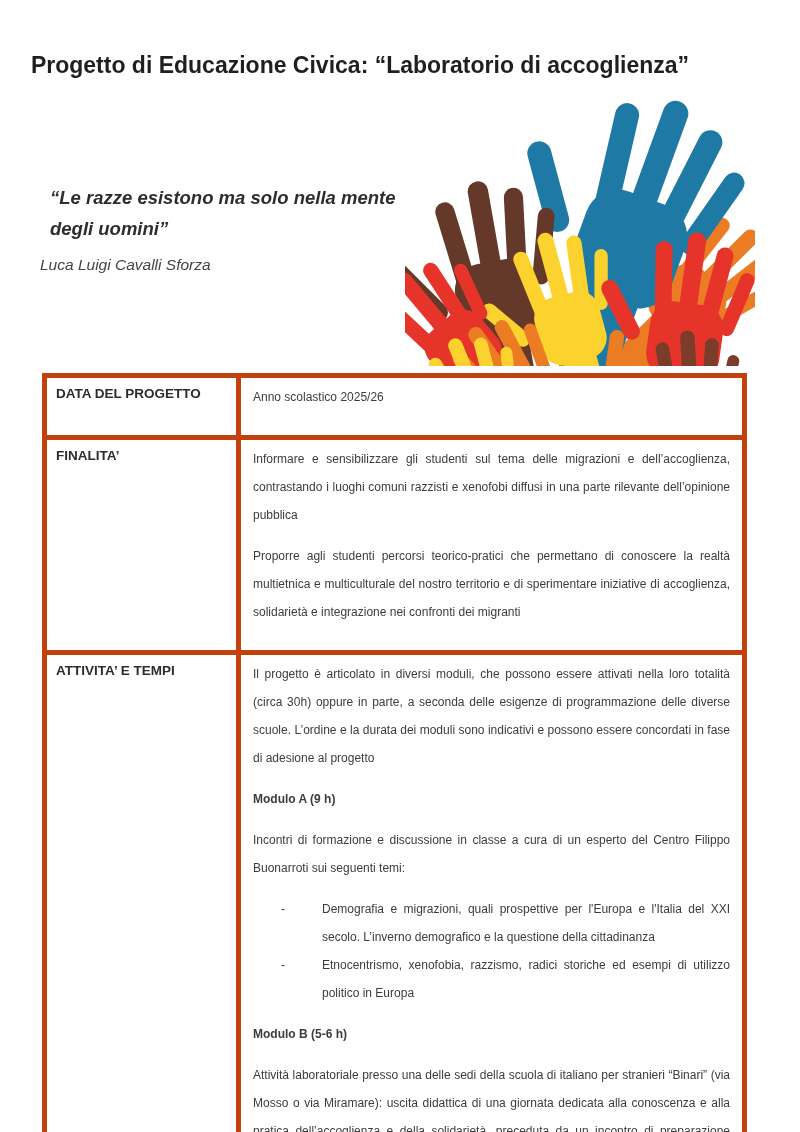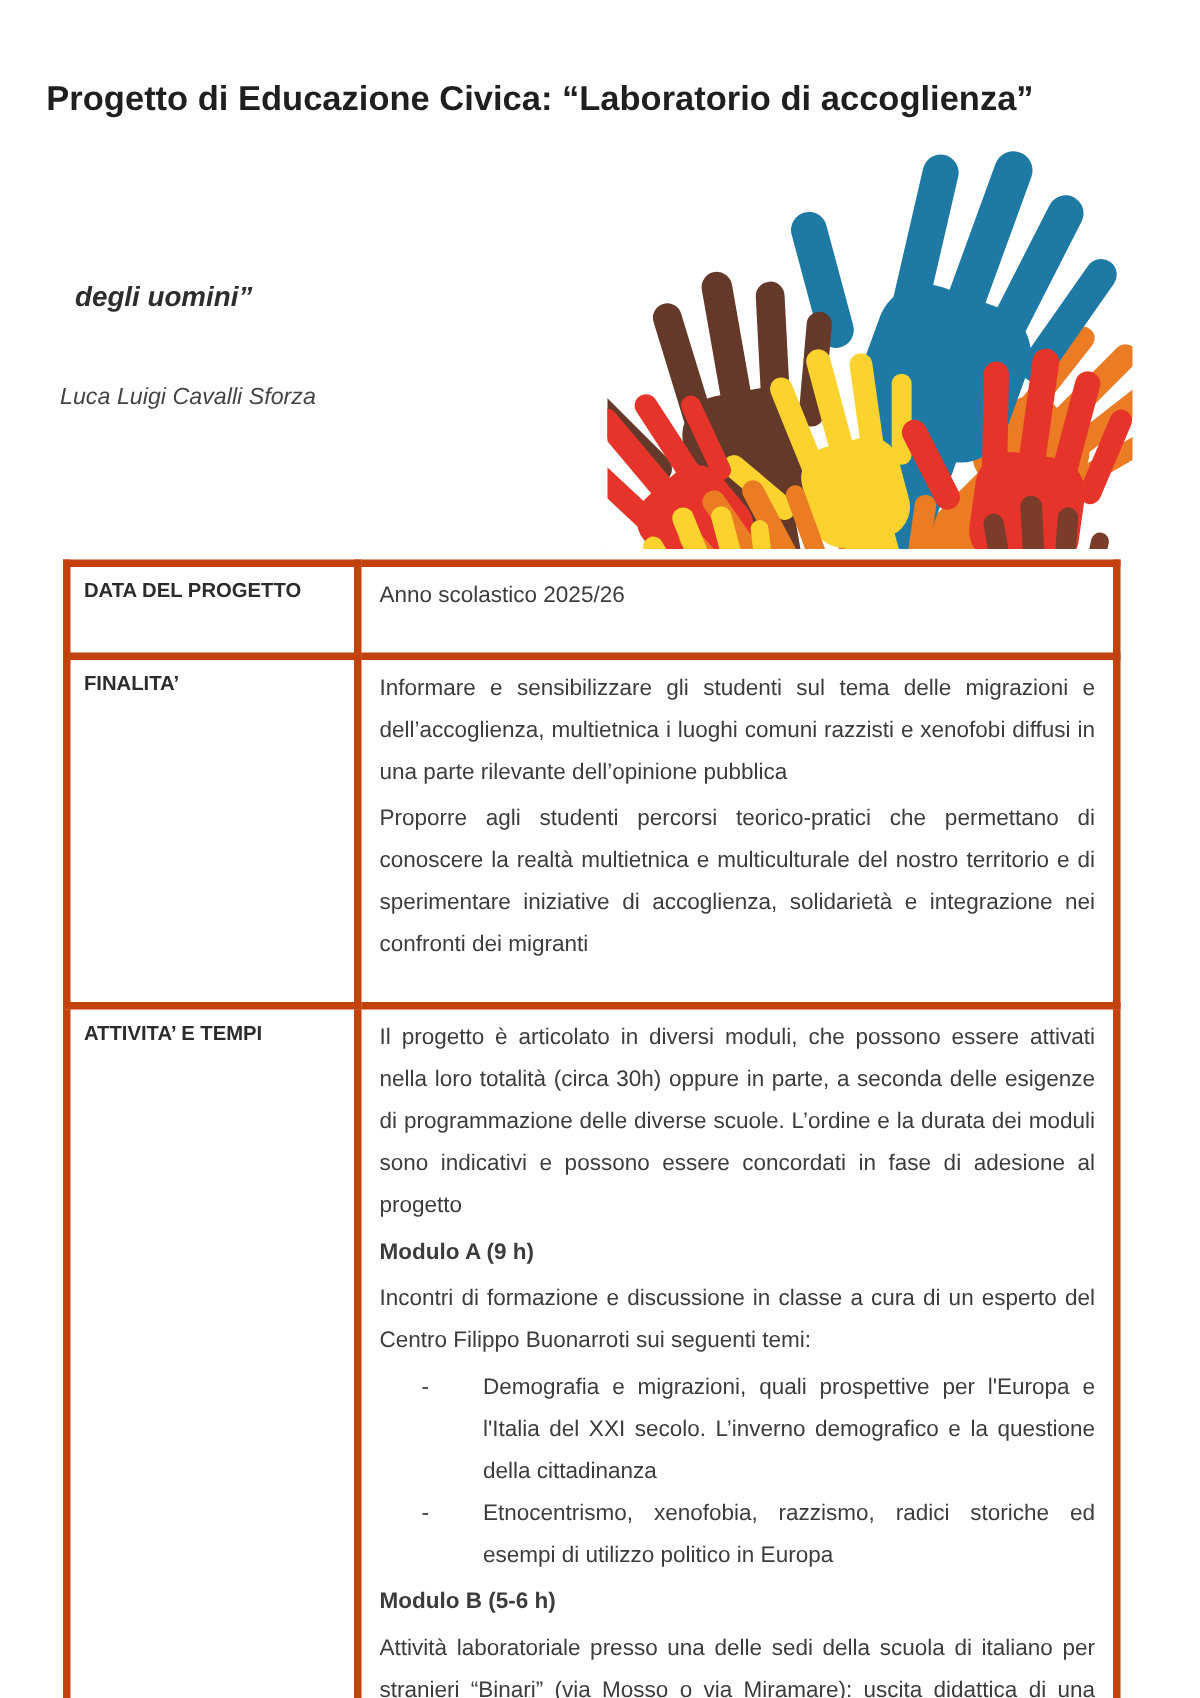--- a/index.html
+++ b/index.html
@@ -29,36 +29,37 @@
   .doc-table tr:nth-child(1){height:37px;}
   .doc-table tr:nth-child(2){height:163px;}
   .doc-table tr:nth-child(3){height:37px;}
   .doc-table tr:nth-child(4){height:467px;}
   td.label-cell{
     width:172px;padding:6px 8px 6px 9px;
     font-weight:bold;font-size:13.5px;color:#2c2c2c;line-height:20px;
   }
   td.content-cell{
     padding:5px 12px 24px 12px;
-    font-size:15px;color:#3c3c3c;line-height:28px;text-align:justify;
+    font-size:12px;color:#3c3c3c;line-height:28px;text-align:justify;
   }
   .block{margin:0;}
-  .block + .block{margin-top:3px;}
+  .block + .block{margin-top:13px;}
   .block.bullet + .block.bullet{margin-top:0;}
   .heading{font-weight:bold;text-align:left;}
   .bullet{display:flex;}
   .bullet .dash{flex:0 0 69px;box-sizing:border-box;padding-left:28px;text-align:left;}
   .bullet .btext{flex:1 1 auto;text-align:justify;}
 </style>
 </head>
 <body>
 
 <div class="page-title">Progetto di Educazione Civica: “Laboratorio di accoglienza”</div>
 
 <div class="quote-block">
+  <div>“Le razze esistono ma solo nella mente</div>
   <div>degli uomini”</div>
 </div>
 <div class="quote-attribution">Luca Luigi Cavalli Sforza</div>
 
 <svg class="hands-illustration" viewBox="0 0 350 273" xmlns="http://www.w3.org/2000/svg">
   <defs>
     <g id="hand">
       <rect x="-17" y="40" width="36" height="130" rx="16"></rect>
       <rect x="-35" y="-14" width="70" height="72" rx="22"></rect>
       <rect x="-10" y="-82" width="17" height="88" rx="8.5"></rect>
@@ -84,21 +85,21 @@
   <tbody>
       <tr>
         <td class="label-cell">DATA DEL PROGETTO</td>
         <td class="content-cell">
           <div class="block">Anno scolastico 2025/26</div>
         </td>
       </tr>
       <tr>
         <td class="label-cell">FINALITA’</td>
         <td class="content-cell">
-          <div class="block">Informare e sensibilizzare gli studenti sul tema delle migrazioni e dell’accoglienza, multietnica i luoghi comuni razzisti e xenofobi diffusi in una parte rilevante dell’opinione pubblica</div>
+          <div class="block">Informare e sensibilizzare gli studenti sul tema delle migrazioni e dell’accoglienza, contrastando i luoghi comuni razzisti e xenofobi diffusi in una parte rilevante dell’opinione pubblica</div>
           <div class="block">Proporre agli studenti percorsi teorico-pratici che permettano di conoscere la realtà multietnica e multiculturale del nostro territorio e di sperimentare iniziative di accoglienza, solidarietà e integrazione nei confronti dei migranti</div>
         </td>
       </tr>
       <tr>
         <td class="label-cell">ATTIVITA’ E TEMPI</td>
         <td class="content-cell">
           <div class="block">Il progetto è articolato in diversi moduli, che possono essere attivati nella loro totalità (circa 30h) oppure in parte, a seconda delle esigenze di programmazione delle diverse scuole. L’ordine e la durata dei moduli sono indicativi e possono essere concordati in fase di adesione al progetto</div>
           <div class="block heading">Modulo A (9 h)</div>
           <div class="block">Incontri di formazione e discussione in classe a cura di un esperto del Centro Filippo Buonarroti sui seguenti temi:</div>
           <div class="block bullet">

